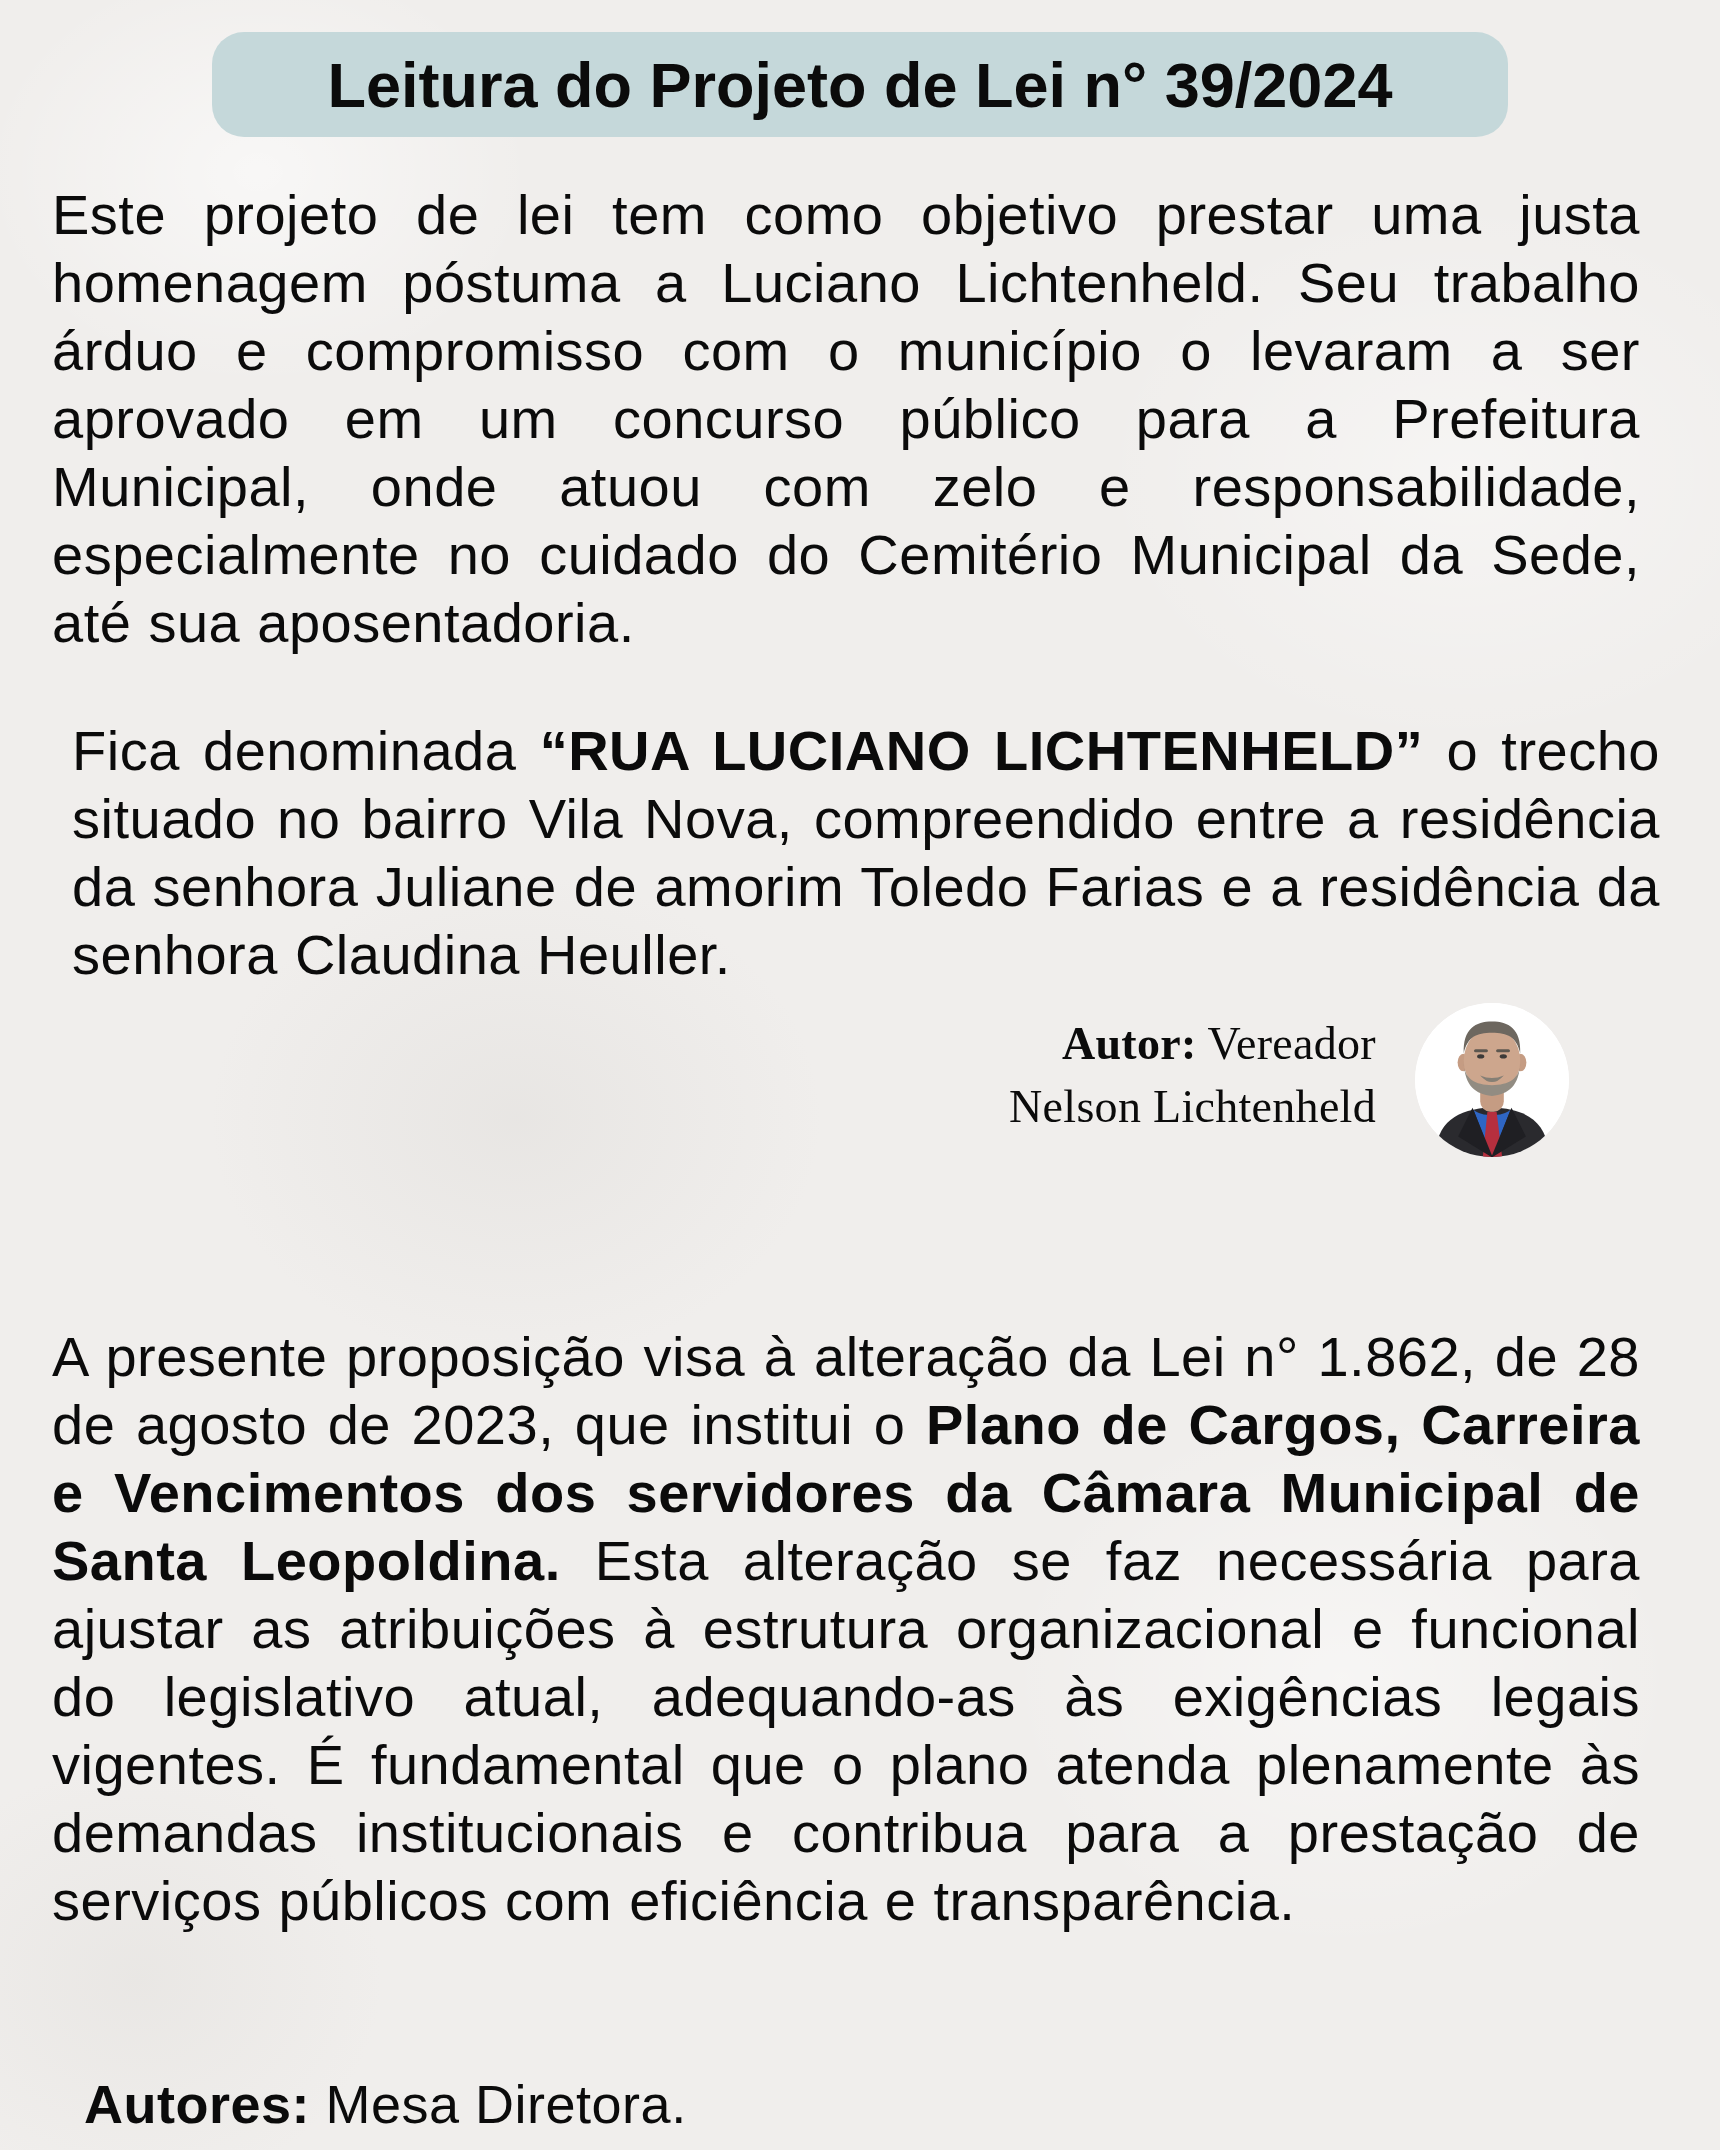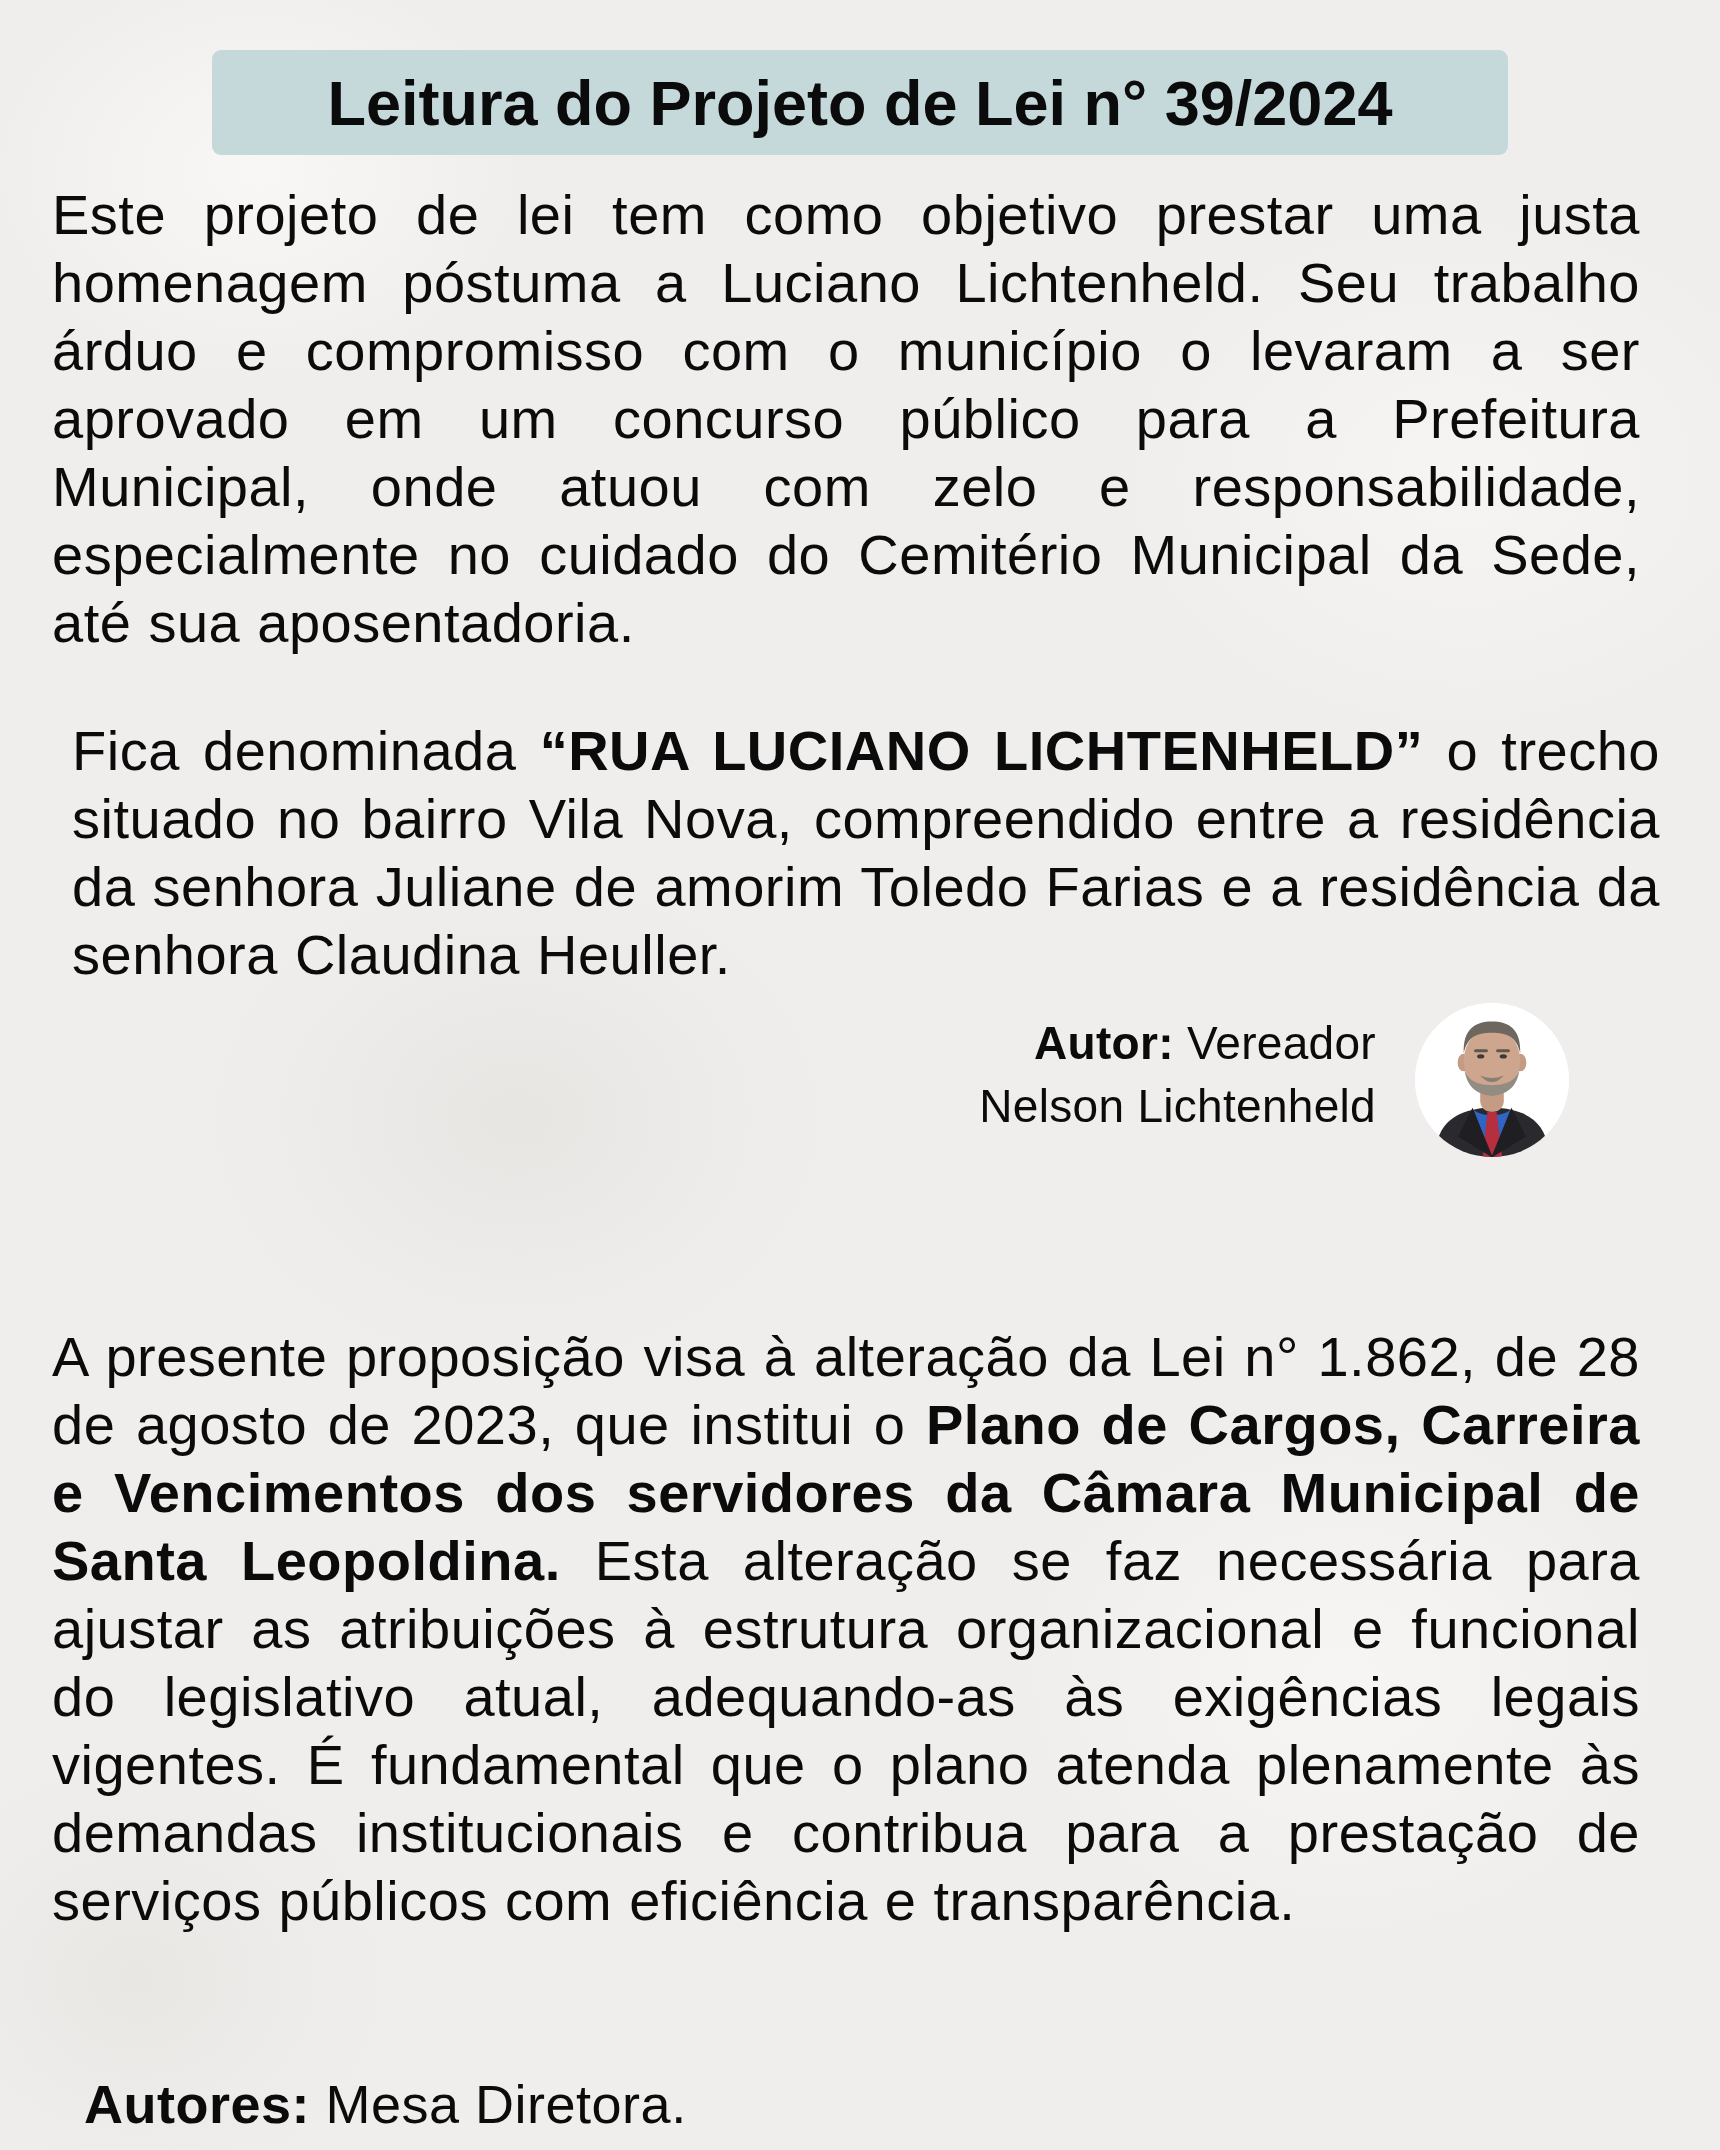--- a/index.html
+++ b/index.html
@@ -32,21 +32,21 @@
     border-radius: 32px;
     display: flex;
     align-items: center;
     justify-content: center;
   }
   .badge-title {
     font-weight: 700;
     font-size: 63px;
     white-space: nowrap;
   }
-  #badge39 { top: 50px; border-radius: 9px; }
+  #badge39 { top: 32px; }
   #badge41 { top: 1192px; }
 
   .para {
     position: absolute;
     left: 52px;
     width: 1588px;
     margin: 0;
     text-align: justify;
     font-size: 56px;
     line-height: 68px;
@@ -60,20 +60,21 @@
   .b { font-weight: 700; }
 
   .author-block {
     position: absolute;
     top: 1012px;
     right: 344px;
     text-align: right;
     font-size: 46px;
     line-height: 63px;
     letter-spacing: 0.3px;
+    font-family: Liberation Serif, serif;
   }
 
   .avatar {
     position: absolute;
     left: 1415px;
     top: 1003px;
     width: 154px;
     height: 154px;
     border-radius: 50%;
     overflow: hidden;

